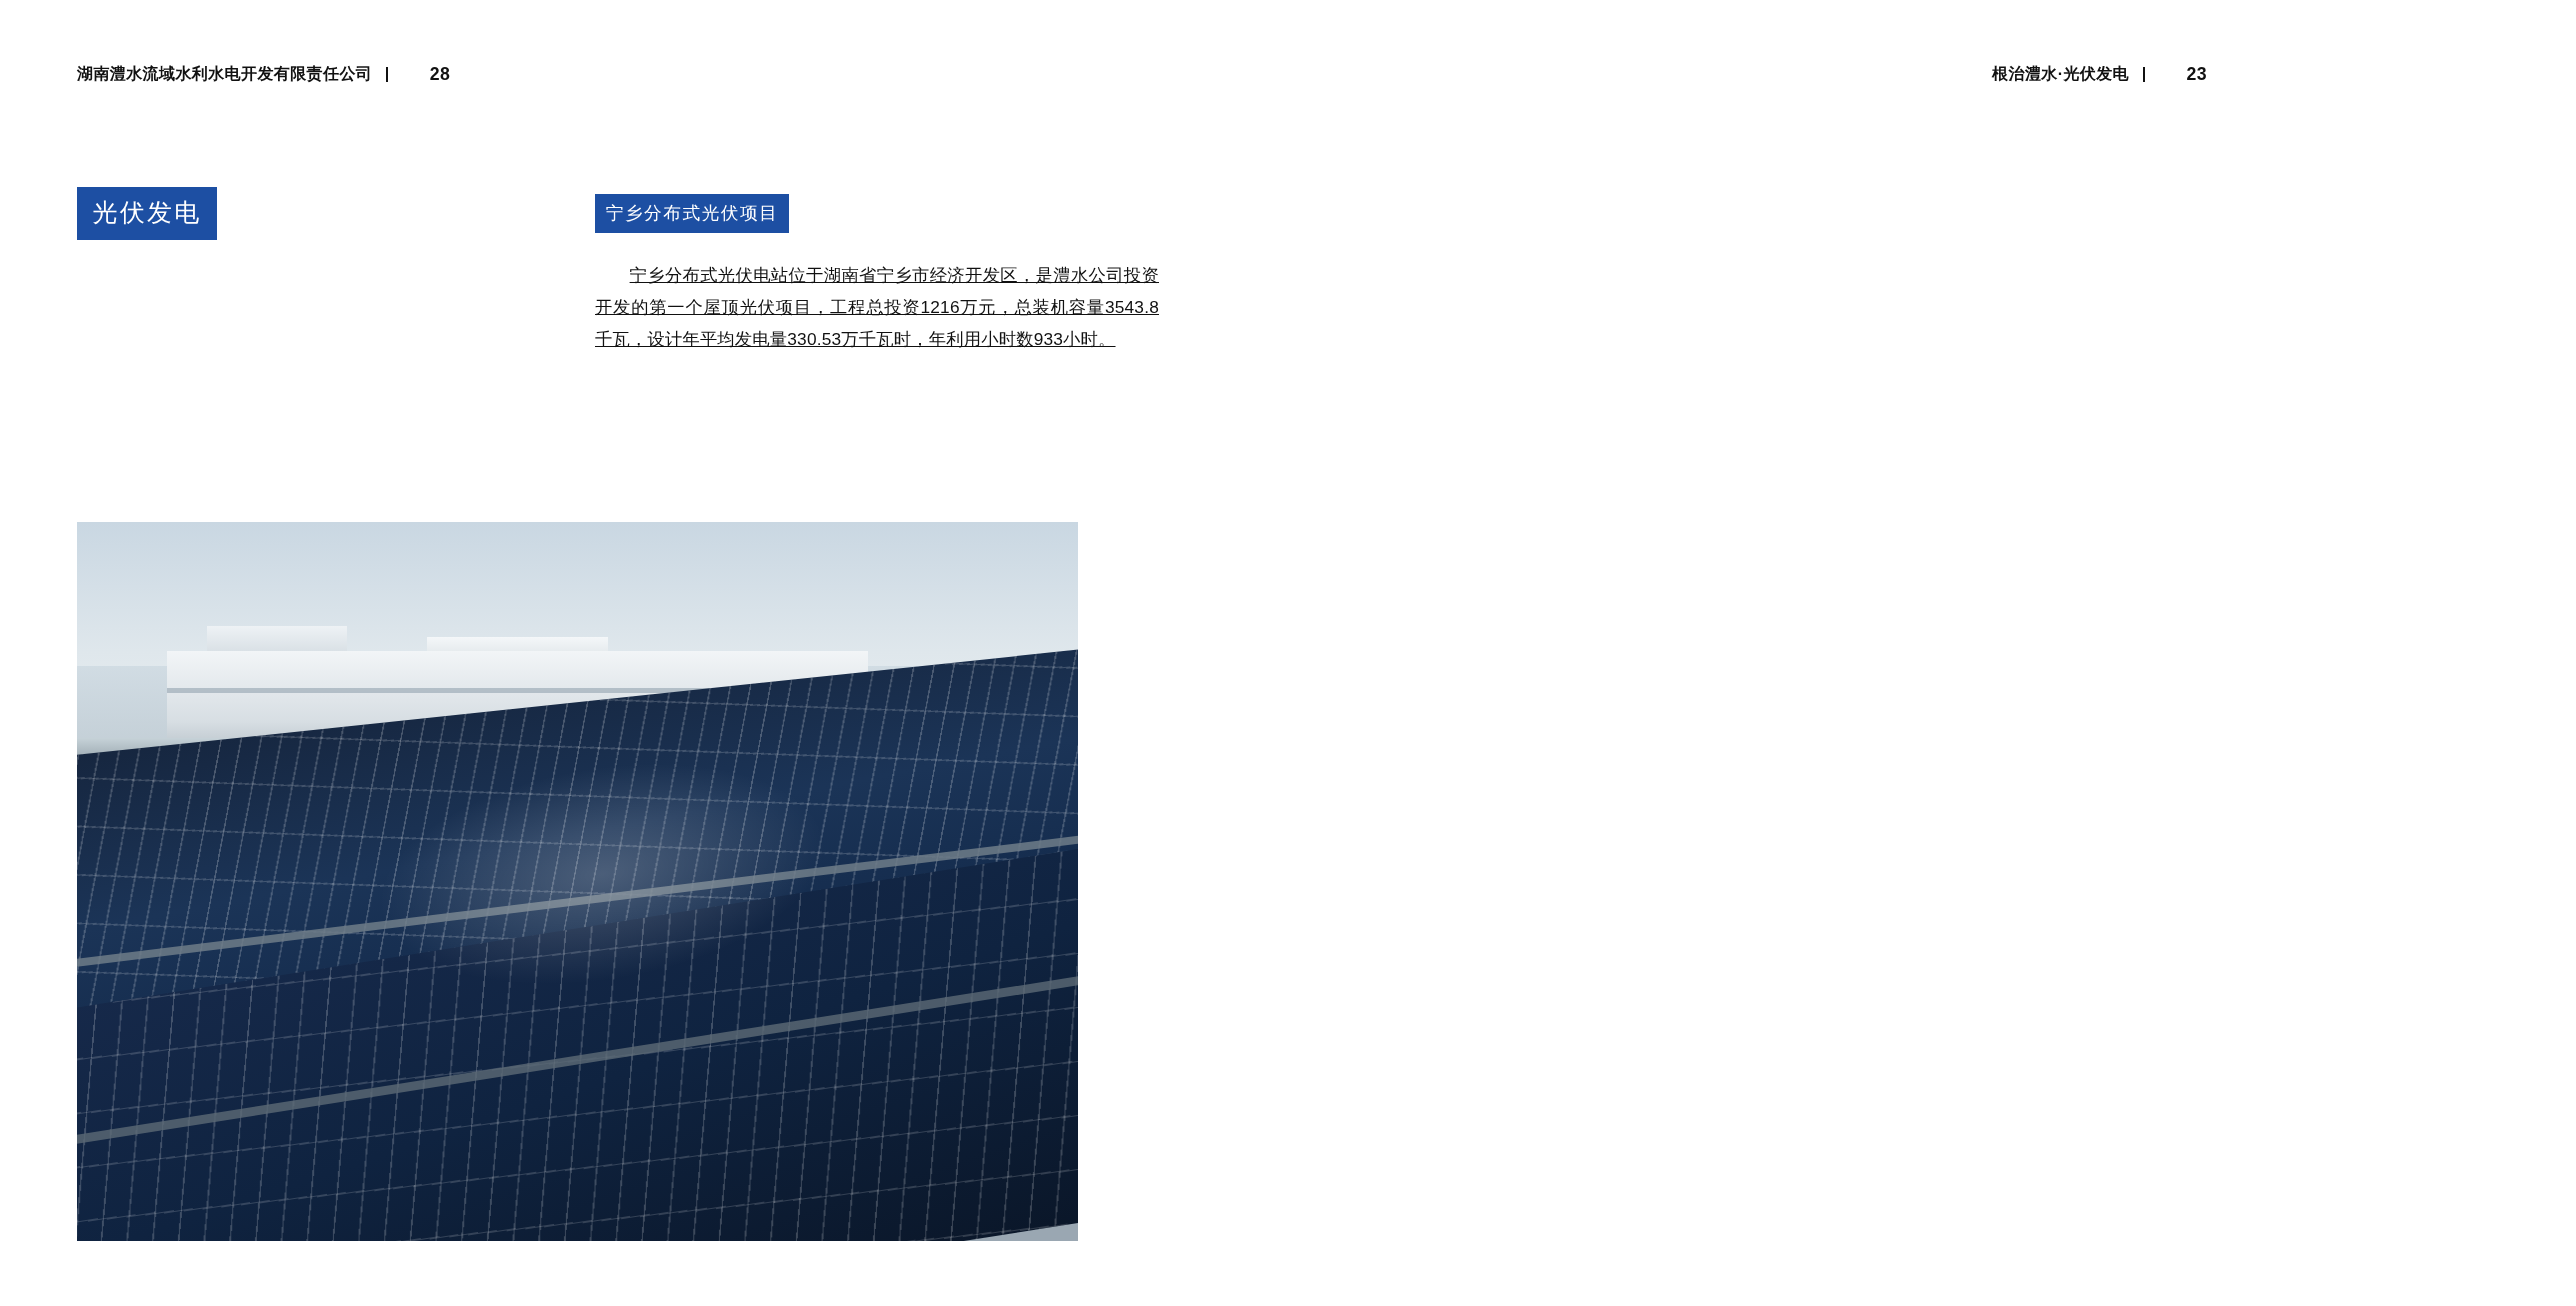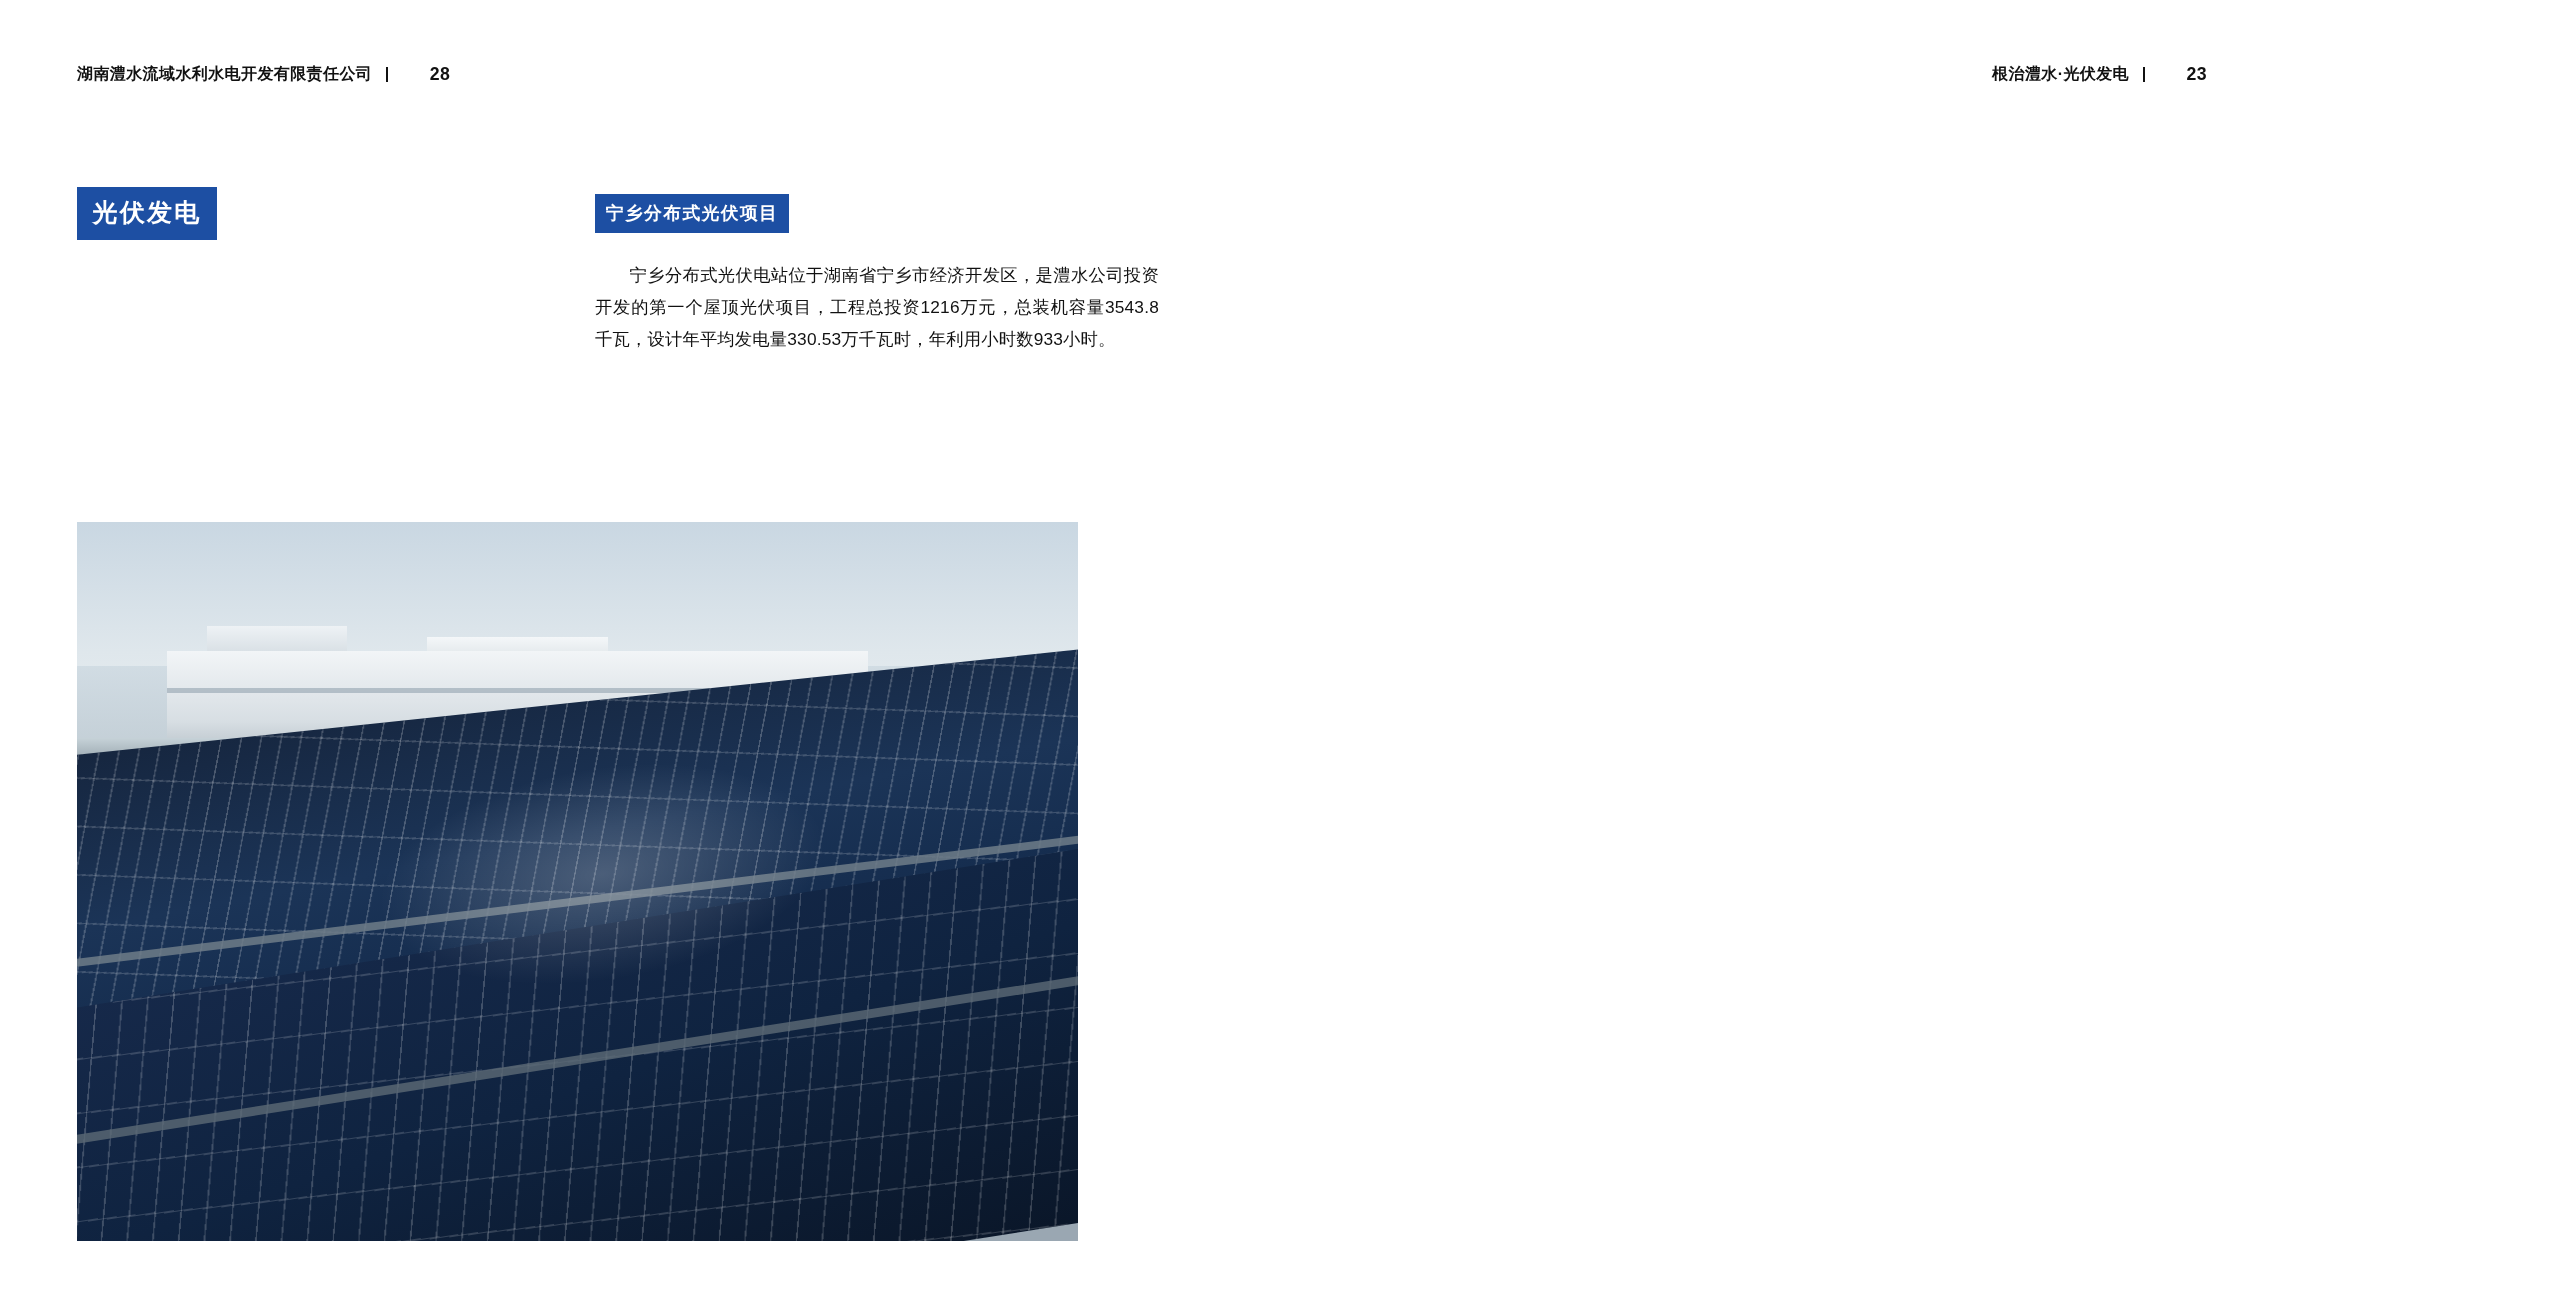--- a/index.html
+++ b/index.html
@@ -53,21 +53,21 @@
     font-size: 17.7px;
     font-weight: bold;
     margin-left: 28px;
   }
 
   
   .chip {
     position: absolute;
     background: #1d4fa3;
     color: #ffffff;
-    font-weight: bold;
+    font-weight: normal;
     letter-spacing: 2.3px;
     display: flex;
     align-items: center;
     justify-content: center;
     box-sizing: border-box;
   }
   .chip-big {
     font-size: 25px;
     padding: 9.2px 15.4px 10.7px 15.4px;
   }
@@ -83,21 +83,21 @@
   
   .bodytext {
     position: absolute;
     font-size: 17.3px;
     line-height: 32px;
     color: #111;
     text-align: justify;
     text-justify: inter-ideograph;
     letter-spacing: 0.2px;
   }
-  .bodytext p { margin: 0; text-indent: 2em; }
+  .bodytext p { margin: 0; text-indent: 2em; text-decoration: underline; }
 
   #text-pv {
     left: 595px;
     top: 259px;
     width: 564px;
   }
 
   
   .photo {
     position: absolute;

